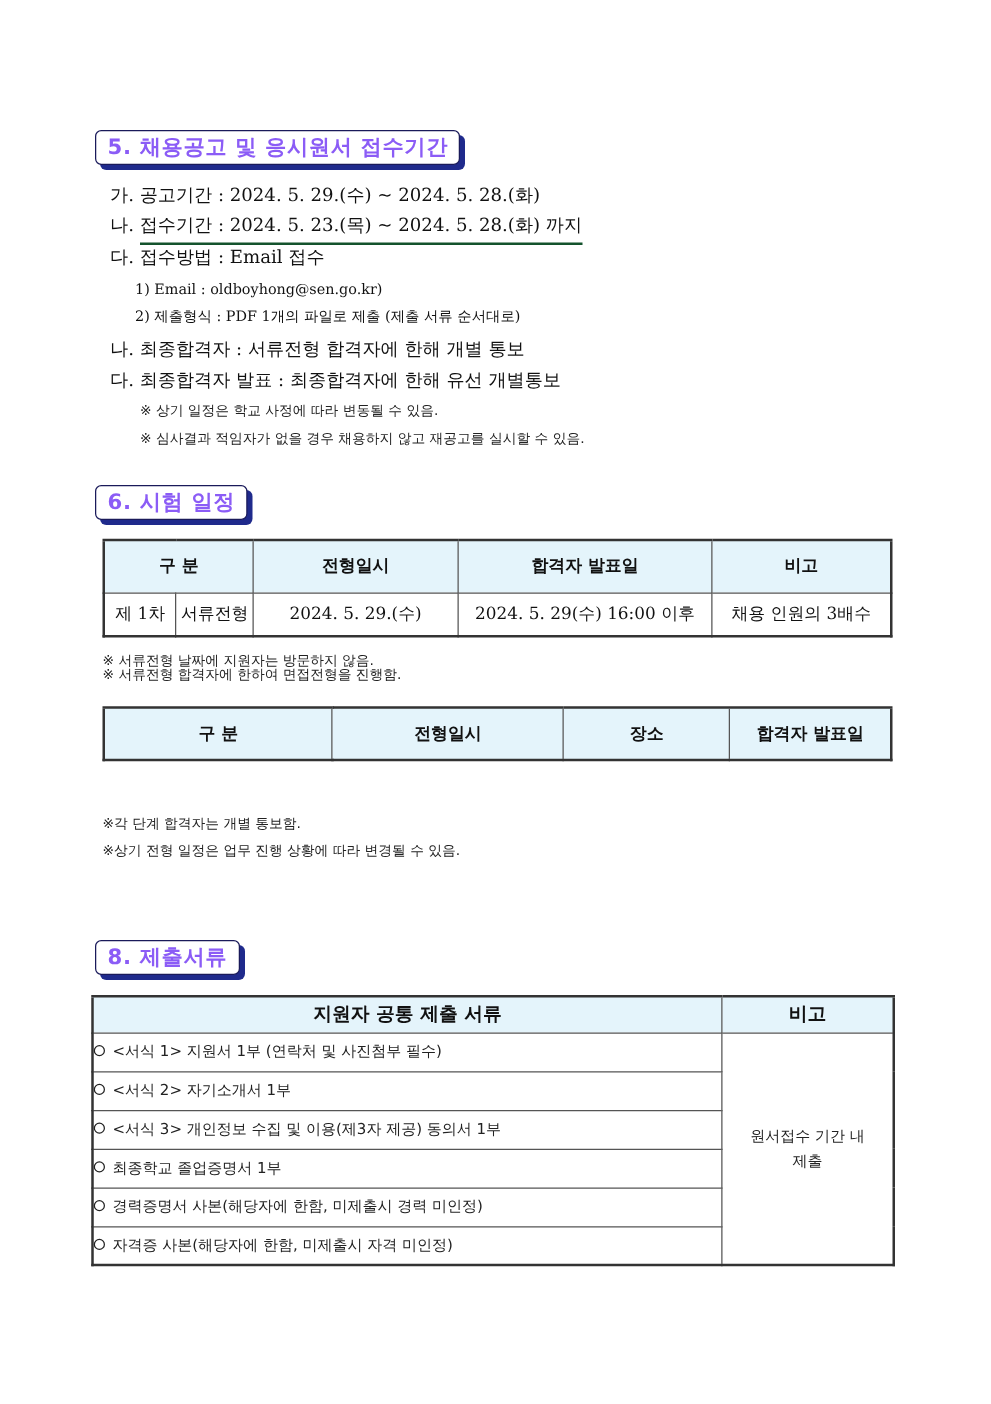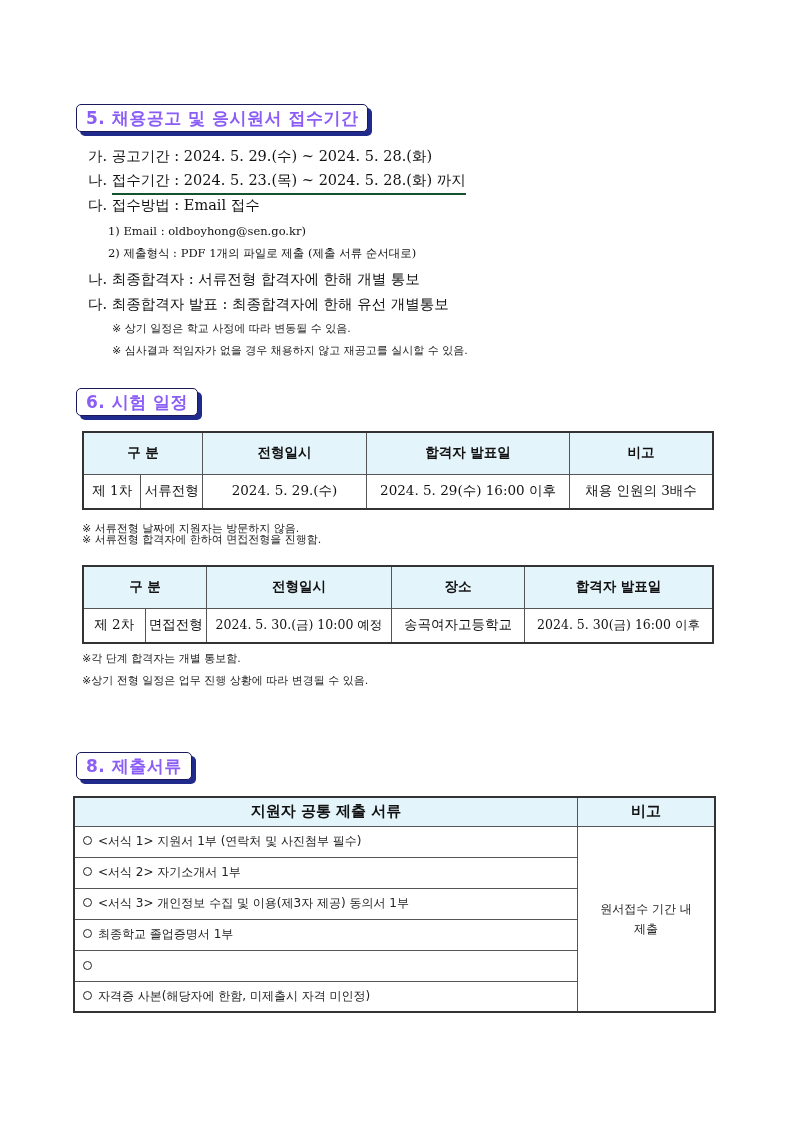--- a/index.html
+++ b/index.html
@@ -44,21 +44,21 @@
   }
   th {
     background: #e4f4fb;
     font-family: "DejaVu Sans", "Liberation Sans", sans-serif;
     font-weight: bold;
     font-size: 13.5px;
   }
   .tbl-outer { border: 2px solid #333; }
   .tbl-outer tr:first-child th { border-top: 2px solid #333; }
 
-  .docs td.item { text-align: left; padding-left: 8px; font-size: 12px; font-family: "DejaVu Sans", "Liberation Sans", sans-serif; color:#222; }
+  .docs td.item { text-align: left; padding-left: 0; font-size: 12px; font-family: "DejaVu Sans", "Liberation Sans", sans-serif; color:#222; }
   .docs td.remark { font-size: 12px; font-family: "DejaVu Sans", "Liberation Sans", sans-serif; color:#222; line-height: 20px; }
   .docs th { font-size: 15px; }
   .circle { display:inline-block; width:7px; height:7px; border:1.3px solid #222; border-radius:50%; margin-right:6px; vertical-align: 0px; }
 </style>
 </head>
 <body>
 
 <div class="sec-head" style="left:76px; top:104px;">5. 채용공고 및 응시원서 접수기간</div>
 
 <div class="line l1" style="top:147px;">가. 공고기간 : 2024. 5. 29.(수) ~ 2024. 5. 28.(화)</div>
@@ -97,27 +97,20 @@
 <div class="line note2" style="top:532px;">※ 서류전형 합격자에 한하여 면접전형을 진행함.</div>
 
 <table class="tbl-outer" style="left:82px; top:565px; width:632px;">
   <tbody>
       <tr style="height:42px;">
     <th colspan="2" style="width:122px;">구  분</th>
     <th style="width:184px;">전형일시</th>
     <th style="width:132px;">장소</th>
     <th>합격자 발표일</th>
   </tr>
-  <tr style="height:35px;">
-    <td style="width:60px;">제 2차</td>
-    <td style="width:60px;">면접전형</td>
-    <td style="font-size:12.5px;">2024. 5. 30.(금) 10:00 예정</td>
-    <td>송곡여자고등학교</td>
-    <td style="font-size:12.5px;">2024. 5. 30(금) 16:00 이후</td>
-  </tr>
 </tbody>
   </table>
 
 <div class="line note2" style="top:651px;">※각 단계 합격자는 개별 통보함.</div>
 <div class="line note2" style="top:673px;">※상기 전형 일정은 업무 진행 상황에 따라 변경될 수 있음.</div>
 
 <div class="sec-head" style="left:76px; top:752px;">8. 제출서류</div>
 
 <table class="tbl-outer docs" style="left:73px; top:796px; width:643px;">
   <tbody>
@@ -135,19 +128,19 @@
   <tr style="height:31px;">
     <td class="item"><span class="circle"></span><span>&lt;서식 2&gt; 자기소개서 1부</span></td>
   </tr>
   <tr style="height:31px;">
     <td class="item"><span class="circle"></span><span>&lt;서식 3&gt; 개인정보 수집 및 이용(제3자 제공) 동의서 1부</span></td>
   </tr>
   <tr style="height:31px;">
     <td class="item"><span class="circle"></span><span>최종학교 졸업증명서 1부</span></td>
   </tr>
   <tr style="height:31px;">
-    <td class="item"><span class="circle"></span></td>
+    <td class="item"><span class="circle"></span><span>경력증명서 사본(해당자에 한함, 미제출시 경력 미인정)</span></td>
   </tr>
   <tr style="height:31px;margin-left:26px;">
     <td class="item"><span class="circle"></span><span>자격증 사본(해당자에 한함, 미제출시 자격 미인정)</span></td>
   </tr>
 </tbody>
   </table>
 
 </body></html>

